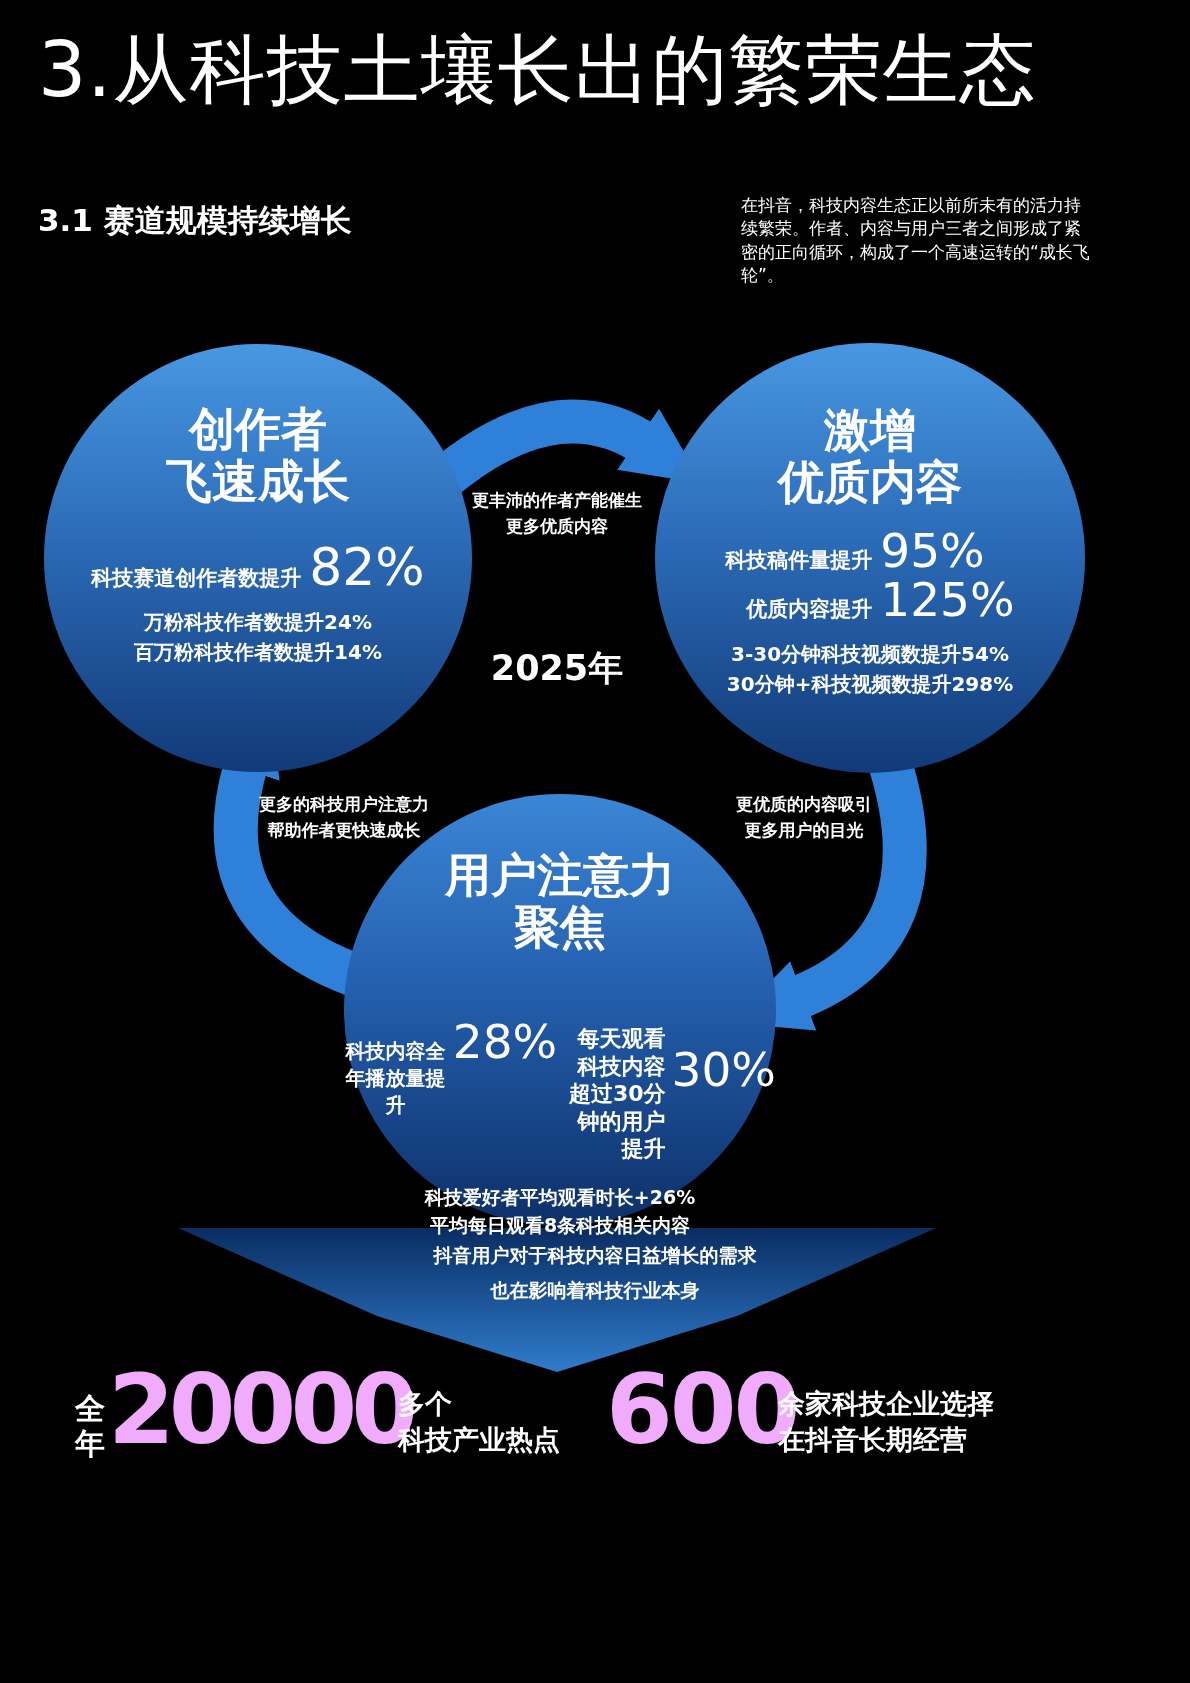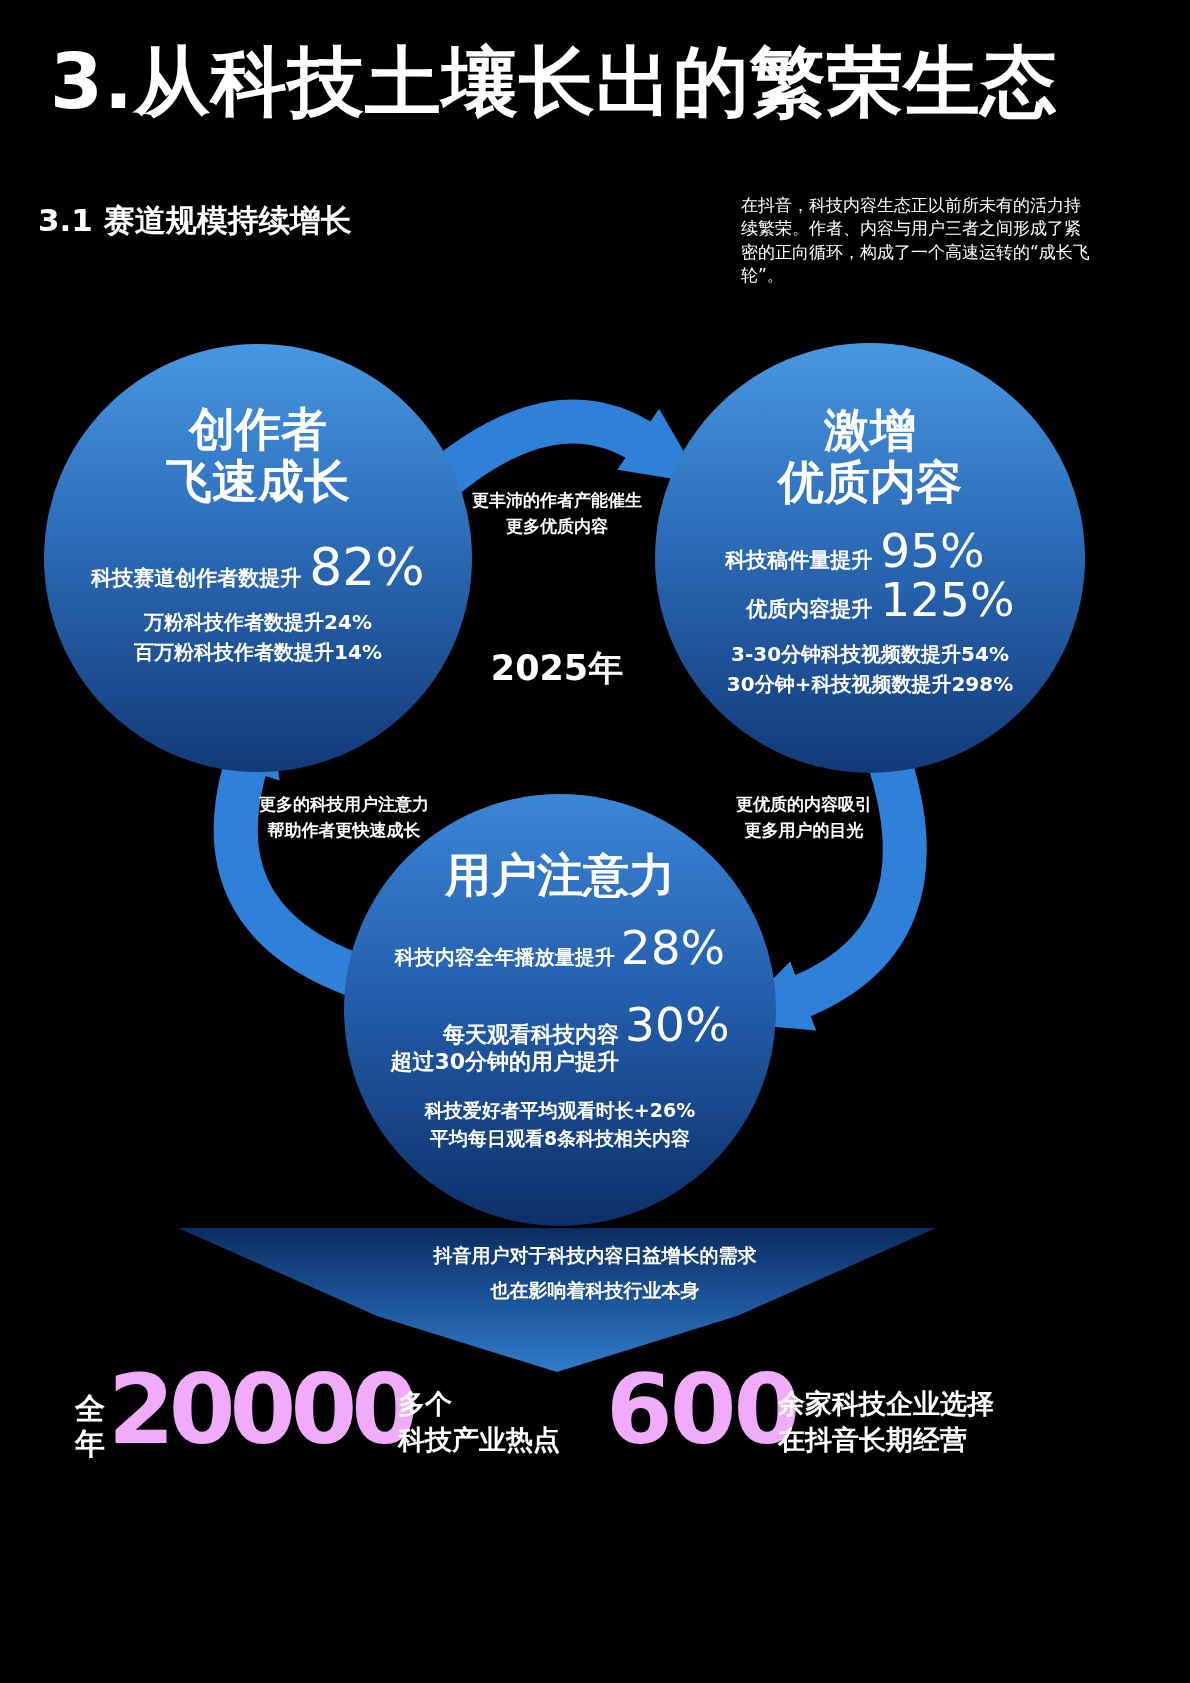--- a/index.html
+++ b/index.html
@@ -10,23 +10,23 @@
     height: 1683px;
     background: #000;
     overflow: hidden;
     font-family: "DejaVu Sans", "Liberation Sans", sans-serif;
     color: #fff;
   }
   .title {
     position: absolute;
     left: 38px; top: 20px;
     font-size: 76px;
-    font-weight: 700;
+    font-weight: 400;
     letter-spacing: 1px;
-    margin: 12px;
+    margin: 0;
     white-space: nowrap;
   }
   .section-heading {
     position: absolute;
     left: 38px; top: 200px;
     font-size: 31px;
     font-weight: 800;
   }
   .intro {
     position: absolute;
@@ -58,21 +58,21 @@
   .stat-value { font-size:52px; font-weight:500; line-height:1; }
   .stat-grid {
     display:grid; grid-template-columns:auto auto;
     column-gap:8px; align-items:baseline; justify-content:center;
     margin-top:18px;
   }
   .stat-grid .lbl { text-align:right; font-size:21px; font-weight:700; }
   .stat-grid .val { text-align:left; font-size:47px; font-weight:500; line-height:1.05; }
   .sub-stats { font-size:20px; font-weight:700; line-height:1.5; margin-top:14px; }
   .sub-stats.small { font-size:19px; margin-top:20px; }
-  .users-stats { display:flex; flex-direction:column; align-items:center; margin-top:22px; }
+  .users-stats { display:flex; flex-direction:row; align-items:center; margin-top:22px; }
   .users-row1 { display:flex; align-items:baseline; gap:6px; }
   .users-row1 .stat-label { font-size:20px; }
   .users-row2 { display:flex; align-items:center; gap:6px; margin-top:2px; }
   .users-row2 .two-line { font-size:22px; font-weight:700; line-height:1.25; text-align:right;margin-top:48px; }
   .users-row2 .stat-value { font-size:47px; }
   .center-year {
     position:absolute; left:457px; top:645px; width:200px;
     text-align:center; font-size:35px; font-weight:800; z-index:3;
   }
   .arrow-label {
@@ -160,20 +160,21 @@
     </div>
     <div class="sub-stats">
       <div>3-30分钟科技视频数提升54%</div>
       <div>30分钟+科技视频数提升298%</div>
     </div>
   </div>
 
   <div class="circle grad-b circle-users">
     <div class="circle-title">
       <div>用户注意力</div>
+      <div>聚焦</div>
     </div>
     <div class="users-stats">
       <div class="users-row1">
         <span class="stat-label">科技内容全年播放量提升</span>
         <span class="stat-value" style="font-size:47px;">28%</span>
       </div>
       <div class="users-row2">
         <span class="two-line">
           <span style="display:block;">每天观看科技内容</span>
           <span style="display:block;">超过30分钟的用户提升</span>

